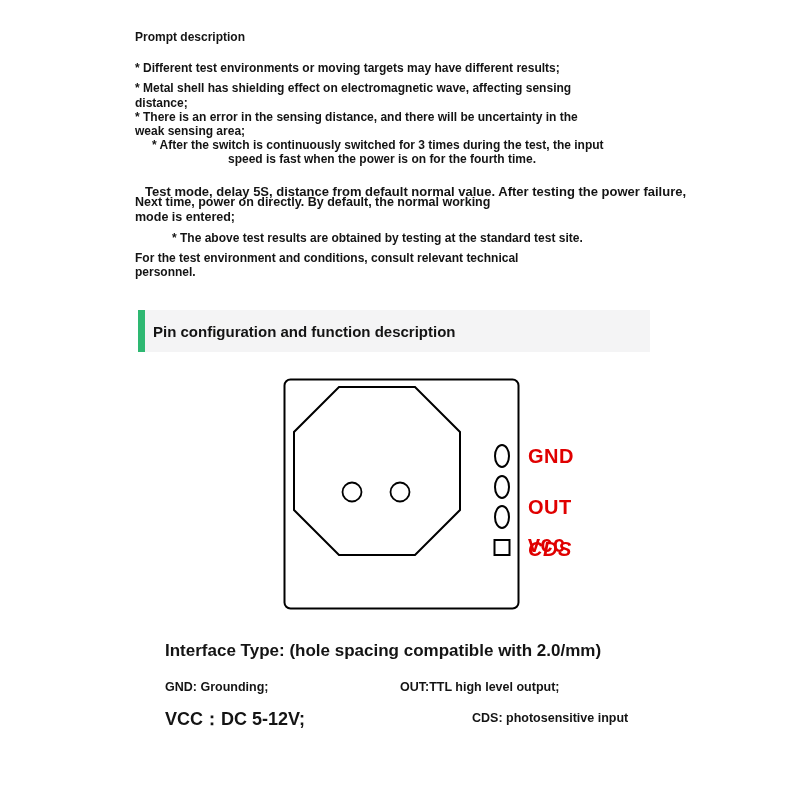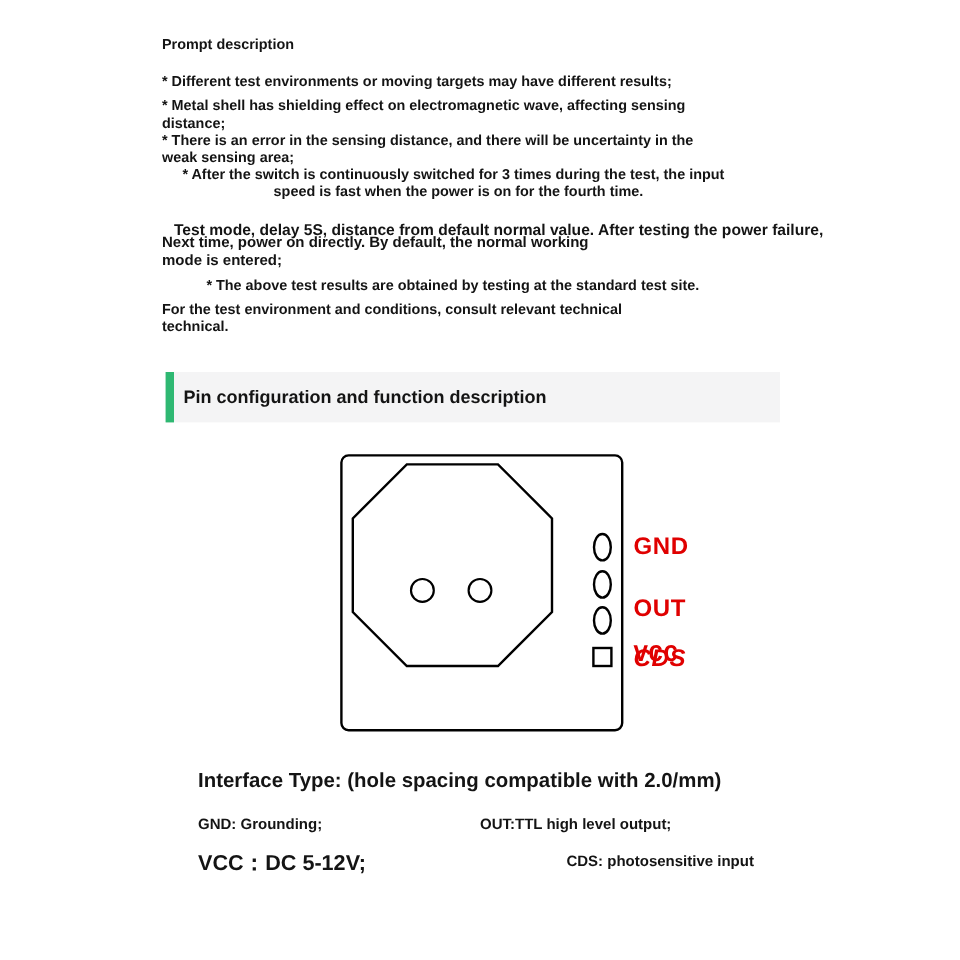--- a/index.html
+++ b/index.html
@@ -36,21 +36,21 @@
   <div class="t" style="left:135px; top:96px;">distance;</div>
   <div class="t" style="left:135px; top:110px;">* There is an error in the sensing distance, and there will be uncertainty in the</div>
   <div class="t" style="left:135px; top:124px;">weak sensing area;</div>
   <div class="t" style="left:152px; top:138px;">* After the switch is continuously switched for 3 times during the test, the input</div>
   <div class="t" style="left:228px; top:152px;">speed is fast when the power is on for the fourth time.</div>
   <div class="t sz13" style="left:135px; top:184px;margin-left:10px;">Test mode, delay 5S, distance from default normal value. After testing the power failure,</div>
   <div class="t sz125" style="left:135px; top:195px;">Next time, power on directly. By default, the normal working</div>
   <div class="t sz125" style="left:135px; top:210px;">mode is entered;</div>
   <div class="t" style="left:135px; top:251px;">For the test environment and conditions, consult relevant technical</div>
   <div class="t" style="left:172px; top:231px;">* The above test results are obtained by testing at the standard test site.</div>
-  <div class="t" style="left:135px; top:265px;">technical.</div>
+  <div class="t" style="left:135px; top:265px;">personnel.</div>
 
   <div class="header-box">
     <div class="header-bar"></div>
     <div class="header-text">Pin configuration and function description</div>
   </div>
 
   <div class="diagram-wrap">
     <svg width="237" height="232" viewBox="0 0 237 232">
       <rect x="1.5" y="1.5" width="234" height="229" rx="6" fill="none" stroke="#000" stroke-width="2"></rect>
       <polygon points="56,9 132,9 177,54 177,132 132,177 56,177 11,132 11,54" fill="#ffffff" stroke="#000" stroke-width="2"></polygon>

